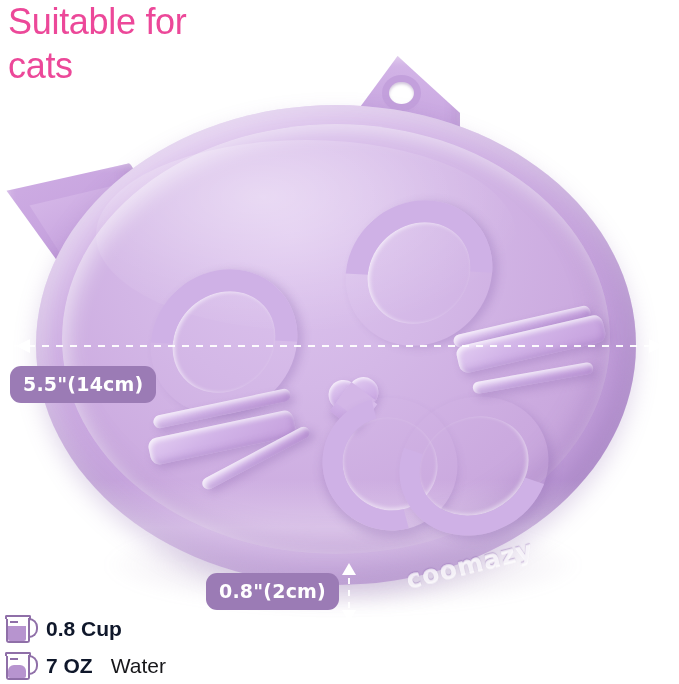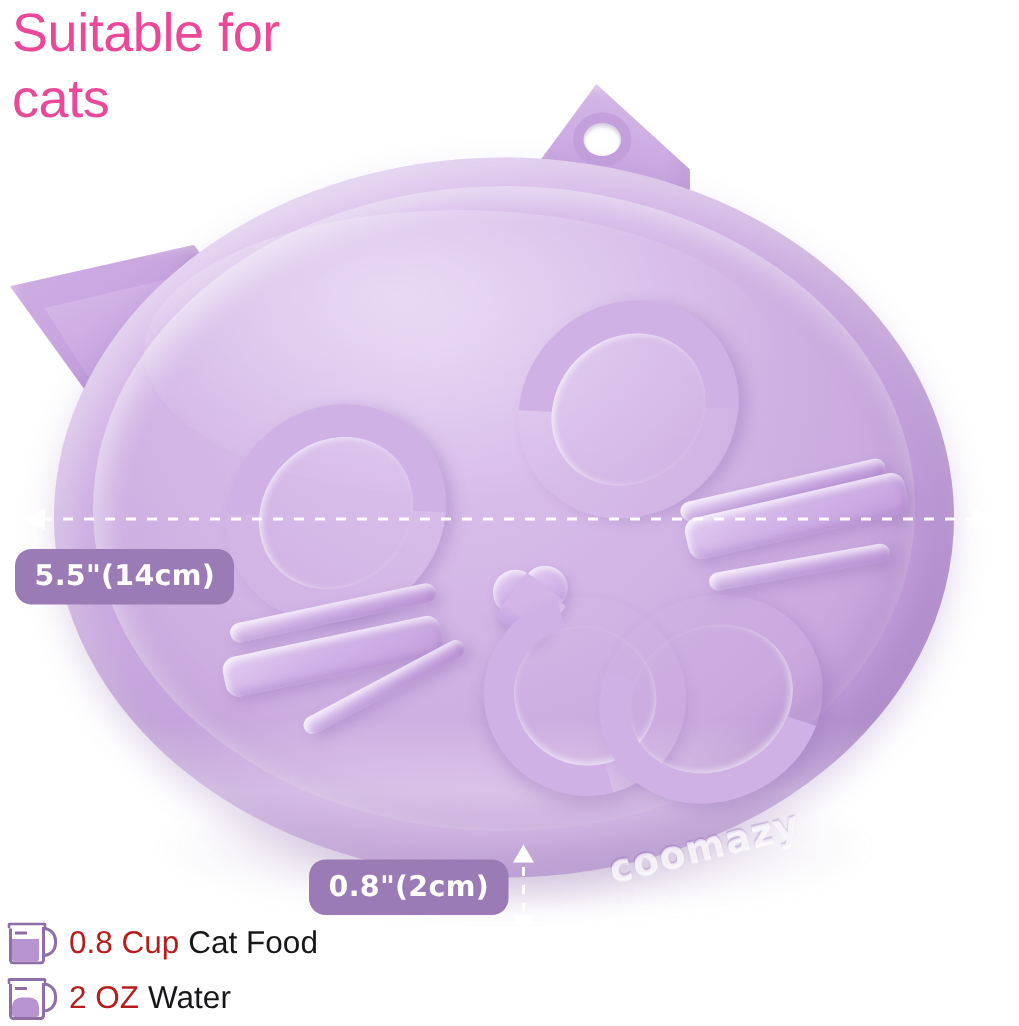--- a/index.html
+++ b/index.html
@@ -230,21 +230,21 @@
     box-sizing:border-box; background:#ffffff;
   }
   .cup-tick{
     position:absolute; left:4px; top:6px; width:8px; height:2px; background:#8f6fa8;
   }
   .cup-handle{
     position:absolute; left:22px; top:3px; width:10px; height:20px;
     border:2px solid #8f6fa8; border-left:none;
     border-radius:0 9px 9px 0; box-sizing:border-box;
   }
-  .legend-amount{ font-size:21px; color:#b91c1c; font-weight:400; margin-right:6px; }
+  .legend-amount{ font-size:21px; color:#0f172a; font-weight:700; margin-right:18px; }
   .legend-label{ font-size:21px; color:#17171a; font-weight:400; }
 </style>
 </head>
 <body>
 
 <div id="stage">
 
   <div id="ground-shadow"></div>
 
   <div id="ear-right"></div>
@@ -300,28 +300,27 @@
 
   <div class="legend-row">
     <span class="cup">
       <span class="cup-body"></span>
       <span class="cup-fill"></span>
       <span class="cup-lip"></span>
       <span class="cup-tick"></span>
       <span class="cup-handle"></span>
     </span>
     <span class="legend-amount">0.8 Cup</span>
-    <span class="legend-label">Cat Food</span>
   </div>
 
   <div class="legend-row">
     <span class="cup">
       <span class="cup-body"></span>
       <span class="cup-fill wavy"></span>
       <span class="cup-lip"></span>
       <span class="cup-tick"></span>
       <span class="cup-handle"></span>
     </span>
-    <span class="legend-amount">2 OZ</span>
+    <span class="legend-amount">7 OZ</span>
     <span class="legend-label">Water</span>
   </div>
 
 </div>
 
 </body></html>

